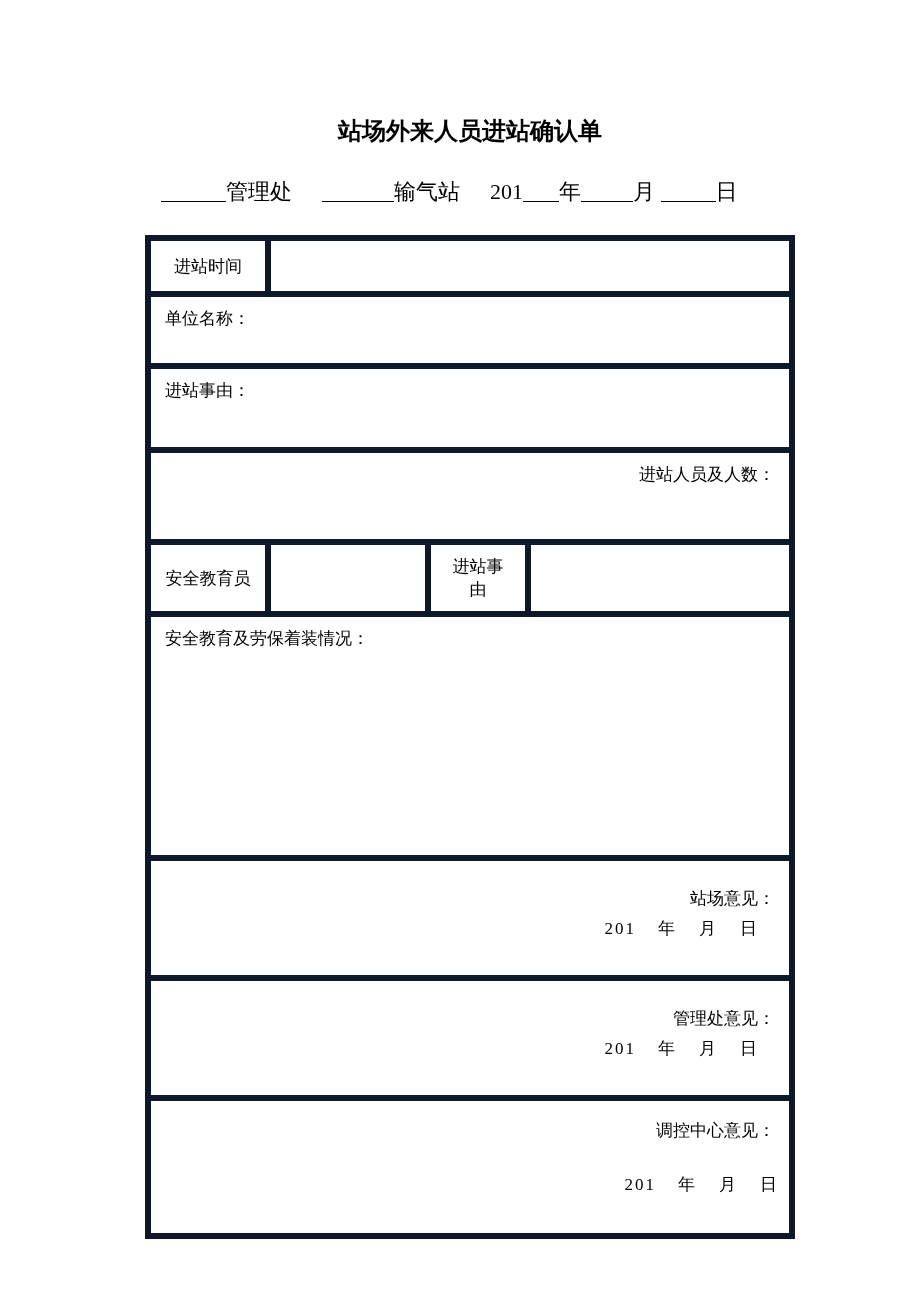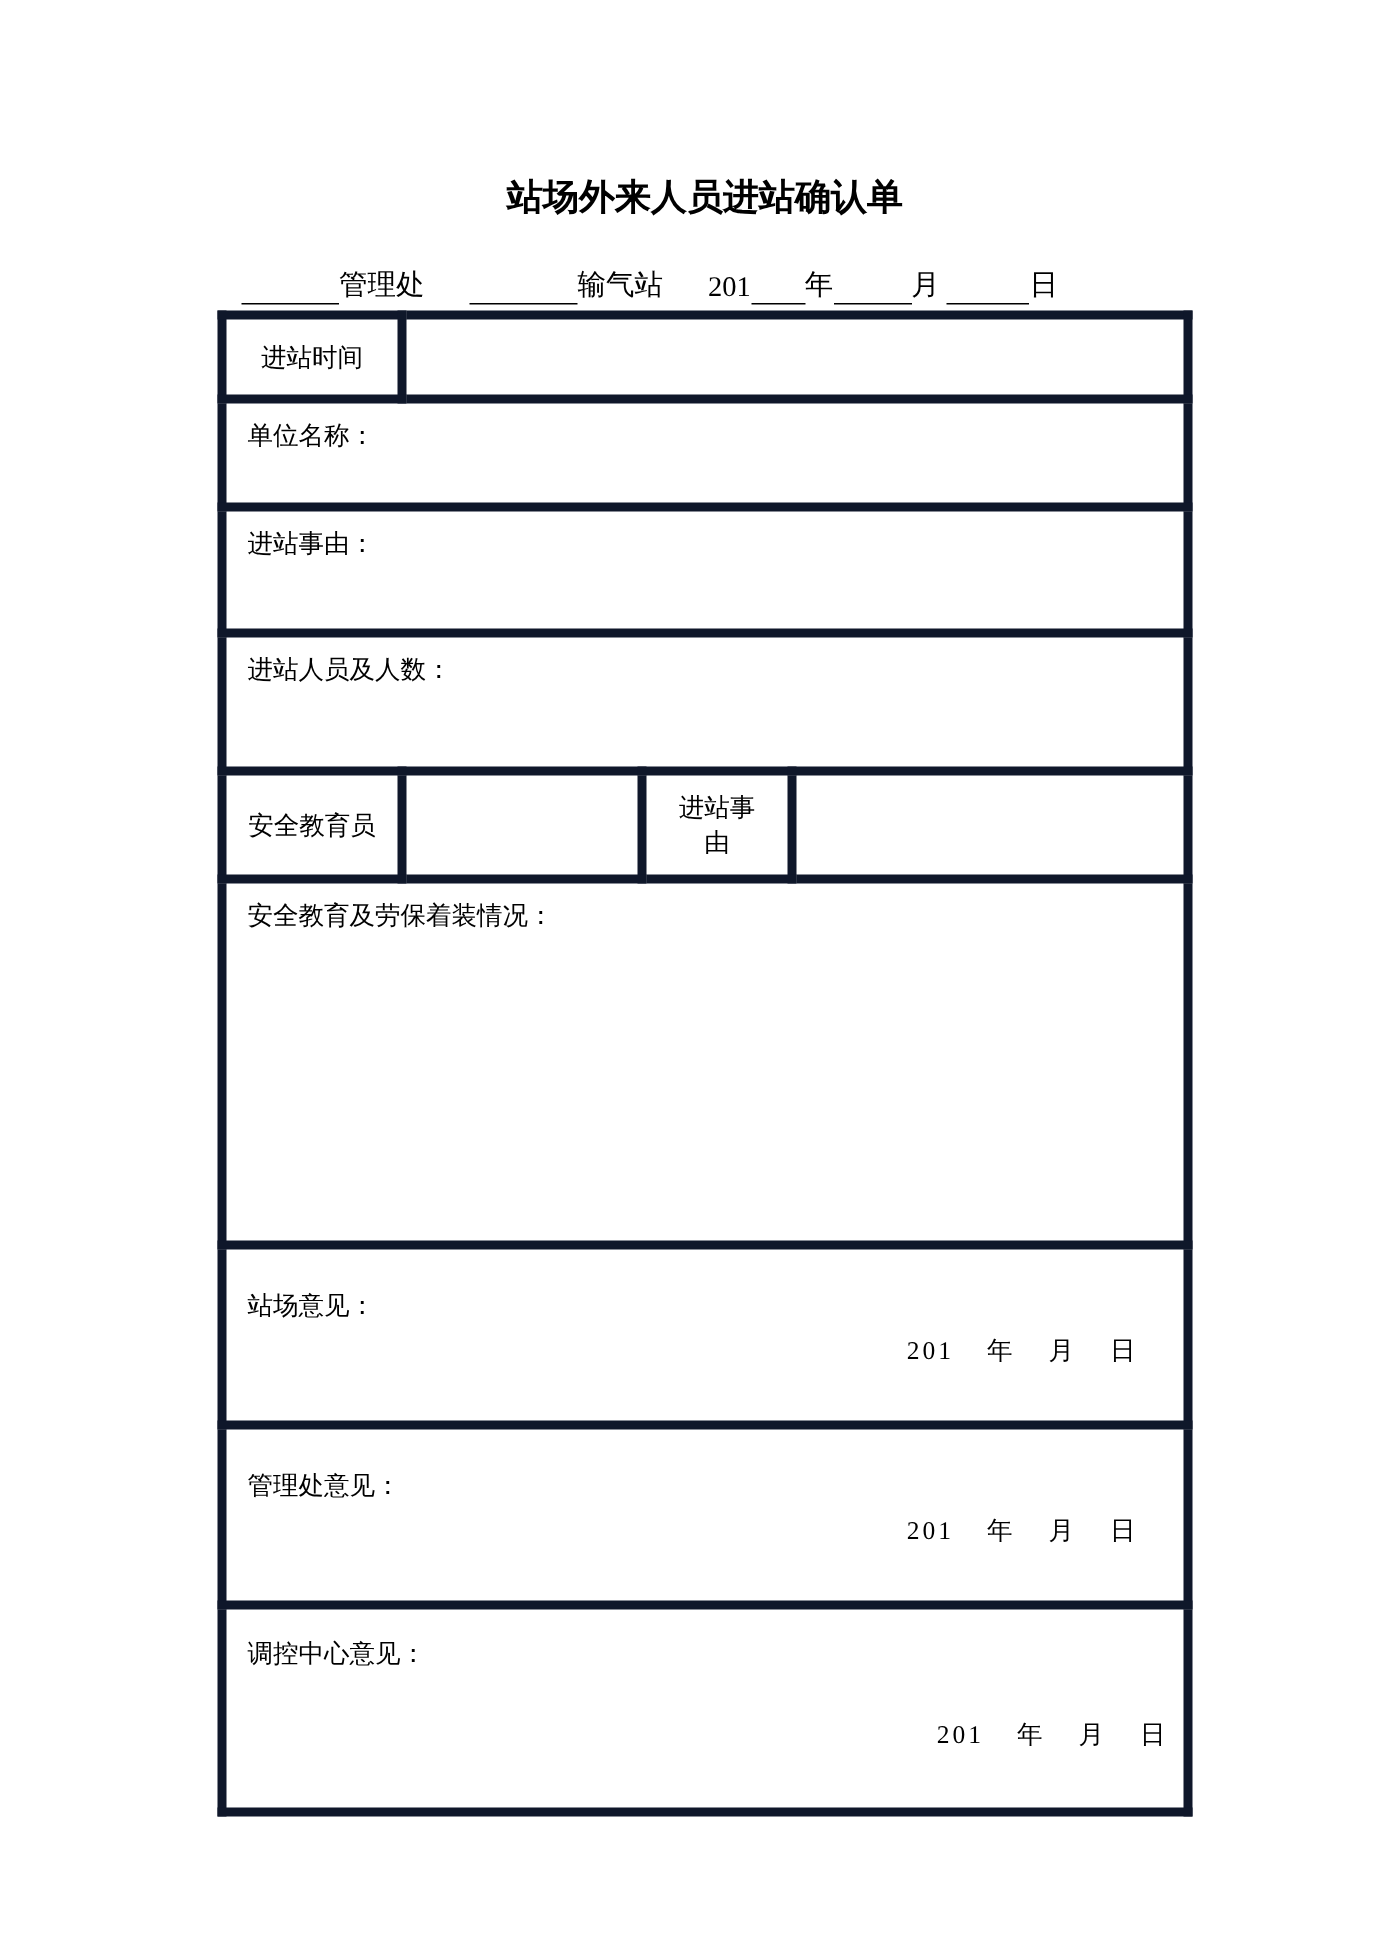--- a/index.html
+++ b/index.html
@@ -18,26 +18,26 @@
       padding-right: 125px;
     }
     .title {
       text-align: center;
       font-size: 24px;
       font-weight: bold;
       margin-bottom: 30px;
       font-family: Liberation Sans, sans-serif;
     }
     .header-line {
-      font-size: 19px;
-      margin-bottom: 4px;
+      font-size: 22px;
+      margin-bottom: 28px;
       padding-left: 16px;
       padding-right: 10px;
       display: flex;
-      align-items: flex-end;
+      align-items: center;
     }
     .underline {
       display: inline-block;
       border-bottom: 1px solid #000;
       height: 20px;
       vertical-align: bottom;
     }
     .u1 { width: 65px; }
     .u2 { width: 72px; }
     .u3 { width: 36px; }
@@ -57,21 +57,21 @@
       padding: 10px 14px;
       vertical-align: top;
     }
     .label-cell {
       text-align: center;
       vertical-align: middle;
     }
     .row-time td { height: 56px; }
     .row-reason { height: 84px; }
     .row-unit { height: 72px; }
-    .row-personnel { height: 92px; }
+    .row-personnel { height: 92px; text-align: right; }
     .row-educator { height: 50px; }
     .row-education { height: 244px; }
     .row-opinion { height: 120px; position: relative; }
     .row-opinion-last { height: 138px; position: relative; }
     
     .date-inline {
       position: absolute;
       right: 30px;
       top: 56px;
       letter-spacing: 2px;
@@ -79,21 +79,21 @@
     .date-inline span { margin-right: 22px; }
     .date-inline span:last-child { margin-right: 0; }
     .date-inline-last {
       position: absolute;
       right: 10px;
       top: 72px;
       letter-spacing: 2px;
     }
     .date-inline-last span { margin-right: 22px; }
     .date-inline-last span:last-child { margin-right: 0; }
-    .opinion-label { display: block; margin-top: 16px; }
+    .opinion-label { display: block; margin-top: 16px; text-align: right; }
   </style>
 </head>
 <body>
 
 <div class="title">站场外来人员进站确认单</div>
 
 <div class="header-line">
   <span class="underline u1"></span>
   <span>管理处</span>
   <span class="spacer1"></span>

